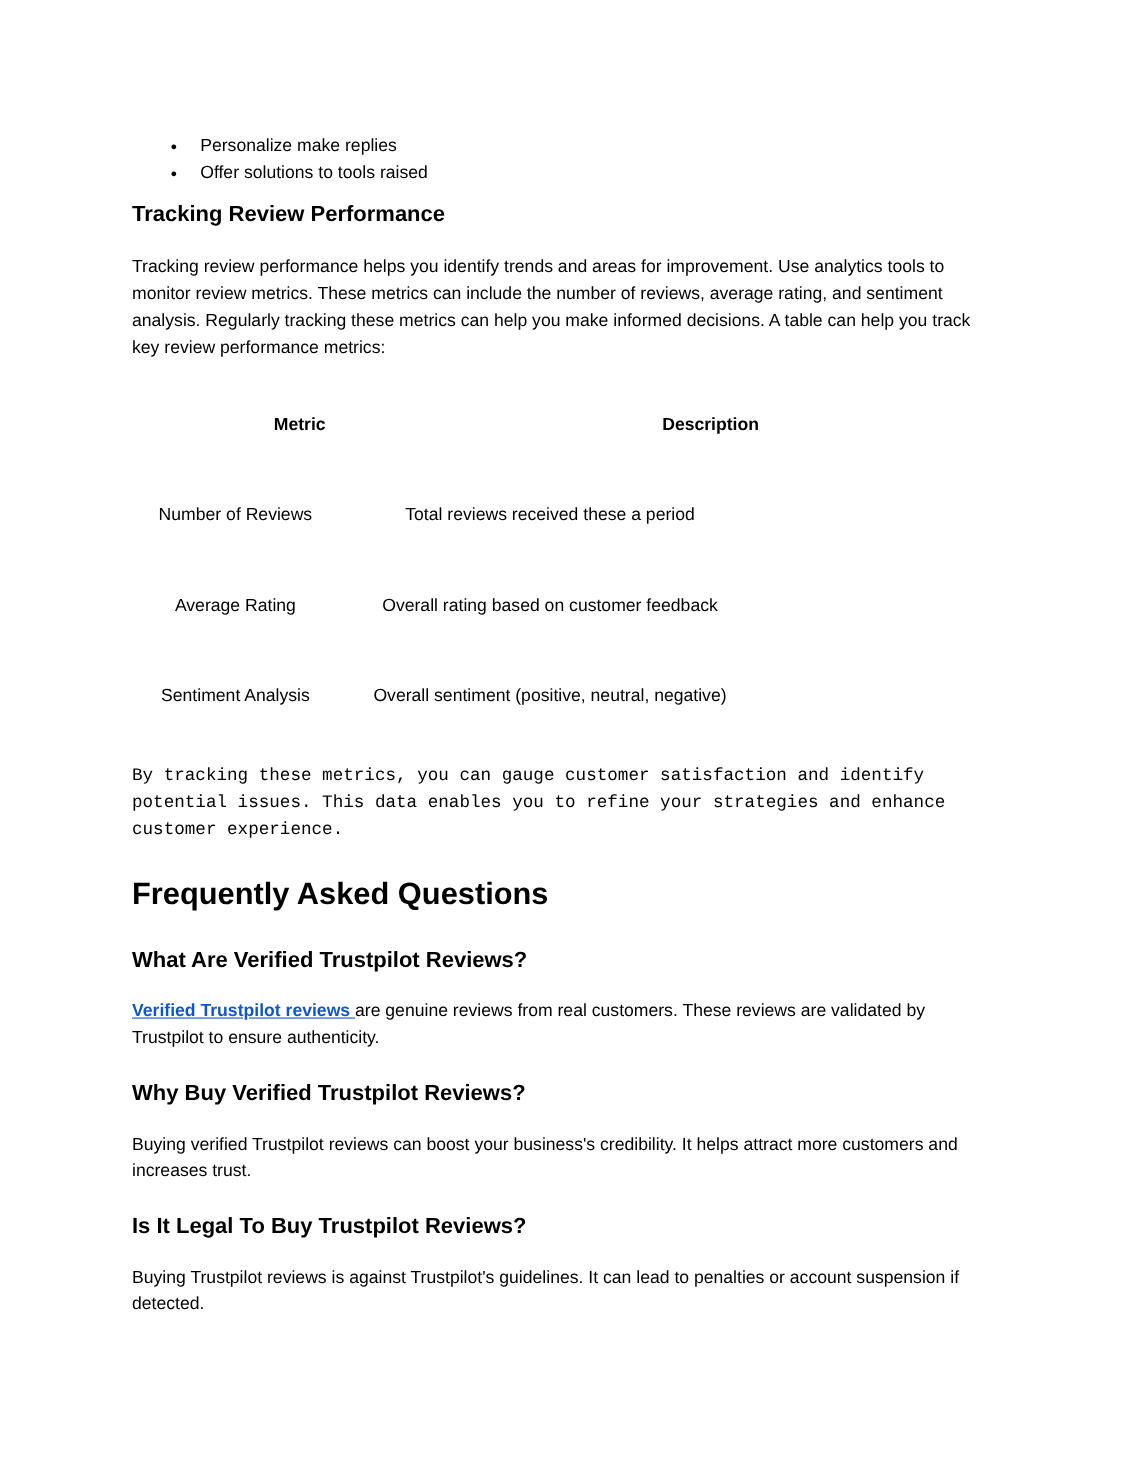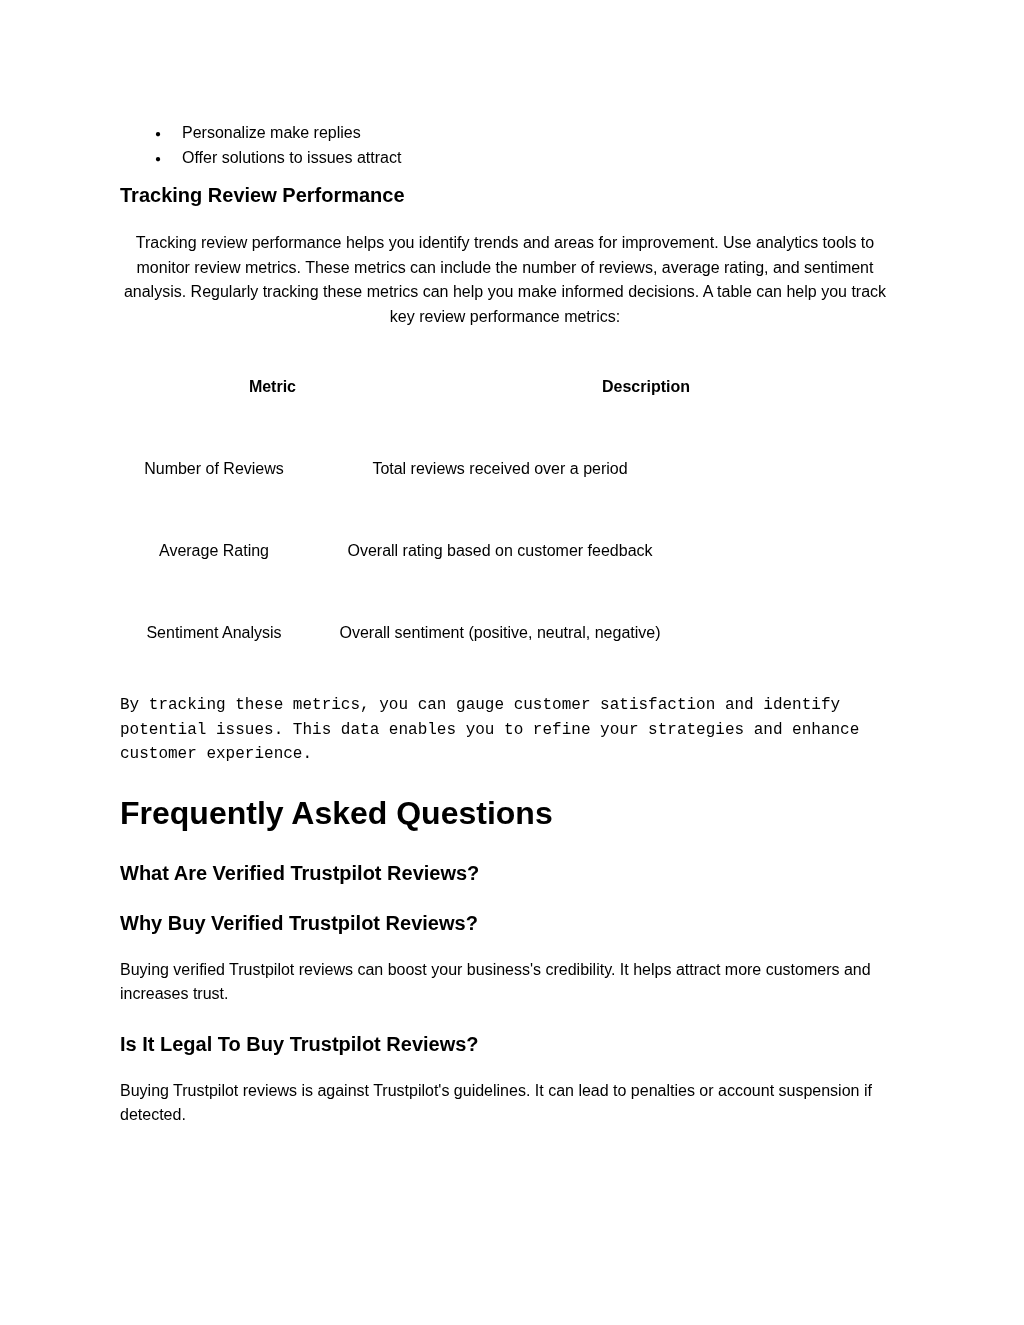--- a/index.html
+++ b/index.html
@@ -41,34 +41,34 @@
     line-height: 25px;
   }
   
   .h-sub {
     font-size: 20px;
     font-weight: bold;
     line-height: 26px;
     margin: 0;
   }
   .h-main {
-    font-size: 32px;
+    font-size: 28px;
     font-weight: bold;
     line-height: 34px;
     margin: 0;
   }
   
   .para {
     margin: 0;
     width: 770px;
     line-height: 24.5px;
   }
   
   .mt-heading-tracking { margin-top: 12px; }
-  .mt-para1           { margin-top: 23px; text-align: center; }
+  .mt-para1           { margin-top: 23px; }
   .mt-para-summary    { margin-top: 19px; font-family: Liberation Mono, monospace; }
   .mt-faq-title       { margin-top: 29px; }
   .mt-question        { margin-top: 24px; }
   .mt-question-first  { margin-top: 30px; }
   .mt-answer          { margin-top: 22px; }
   
   .metrics-table {
     table-layout: fixed;
     border-collapse: collapse;
     width: 572px;
@@ -103,21 +103,21 @@
 
 <div class="page">
 
   <ul class="bullet-list">
     <li>
       <span class="bullet-glyph">●</span>
       <span>Personalize make replies</span>
     </li>
     <li>
       <span class="bullet-glyph">●</span>
-      <span>Offer solutions to issues attract</span>
+      <span>Offer solutions to tools raised</span>
     </li>
   </ul>
 
   <h2 class="h-sub mt-heading-tracking">Tracking Review Performance</h2>
 
   <p class="para mt-para1">Tracking review performance helps you identify trends and areas for improvement. Use analytics tools to monitor review metrics. These metrics can include the number of reviews, average rating, and sentiment analysis. Regularly tracking these metrics can help you make informed decisions. A table can help you track key review performance metrics:</p>
 
   <table class="metrics-table">
     <colgroup>
         <col class="c1">
@@ -125,38 +125,39 @@
       </colgroup>
     <thead>
       <tr>
         <th>Metric</th>
         <th>Description</th>
       </tr>
     </thead>
     <tbody>
       <tr>
         <td>Number of Reviews</td>
-        <td>Total reviews received over a period</td>
+        <td>Total reviews received these a period</td>
       </tr>
       <tr>
         <td>Average Rating</td>
         <td>Overall rating based on customer feedback</td>
       </tr>
       <tr>
         <td>Sentiment Analysis</td>
         <td>Overall sentiment (positive, neutral, negative)</td>
       </tr>
     </tbody>
   </table>
 
   <p class="para mt-para-summary">By tracking these metrics, you can gauge customer satisfaction and identify potential issues. This data enables you to refine your strategies and enhance customer experience.</p>
 
   <h1 class="h-main mt-faq-title">Frequently Asked Questions</h1>
 
   <h2 class="h-sub mt-question-first">What Are Verified Trustpilot Reviews?</h2>
+  <p class="para mt-answer"><a class="doc-link">Verified Trustpilot reviews </a><span>are genuine reviews from real customers. These reviews are validated by Trustpilot to ensure authenticity.</span></p>
 
   <h2 class="h-sub mt-question">Why Buy Verified Trustpilot Reviews?</h2>
   <p class="para mt-answer">Buying verified Trustpilot reviews can boost your business's credibility. It helps attract more customers and increases trust.</p>
 
   <h2 class="h-sub mt-question">Is It Legal To Buy Trustpilot Reviews?</h2>
   <p class="para mt-answer">Buying Trustpilot reviews is against Trustpilot's guidelines. It can lead to penalties or account suspension if detected.</p>
 
 </div>
 
 </body></html>

